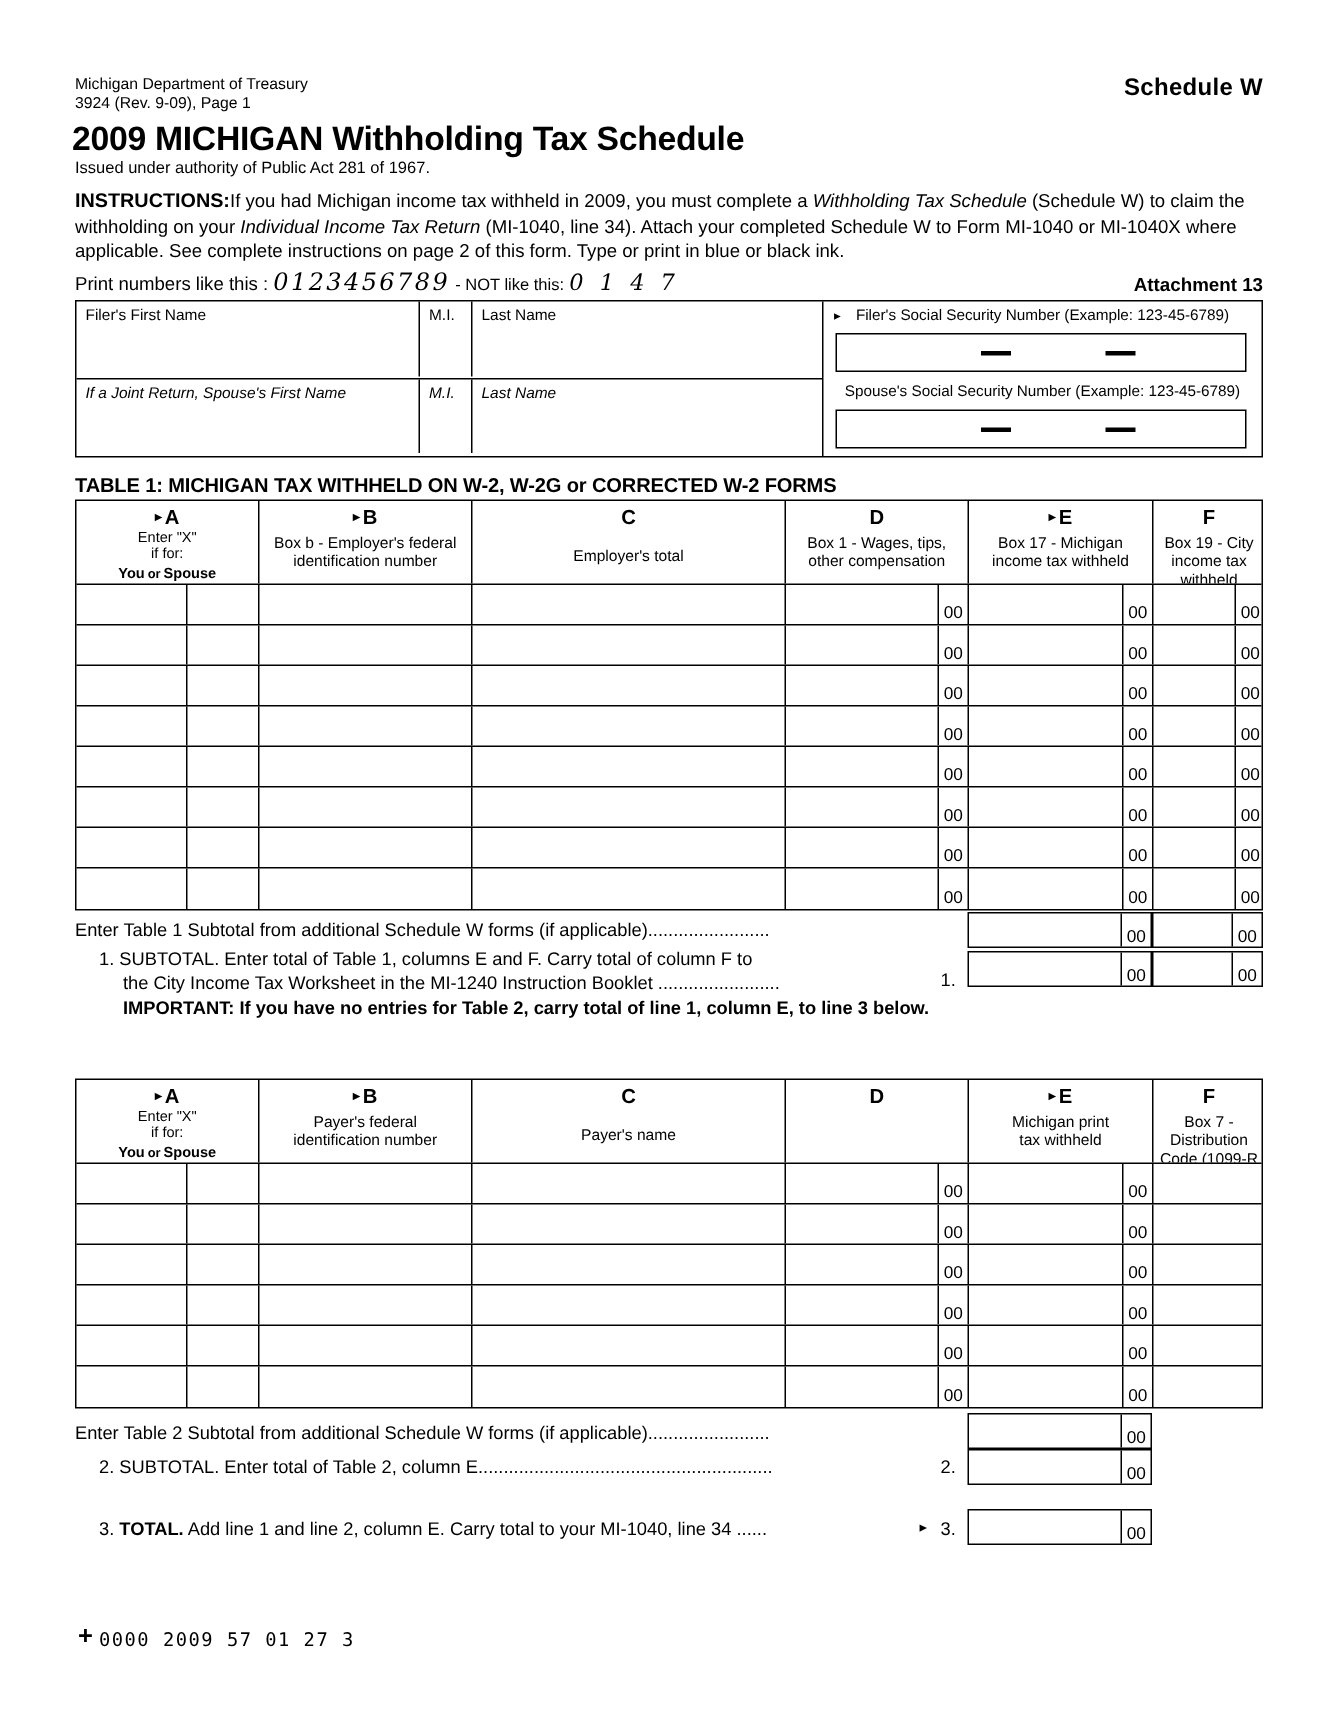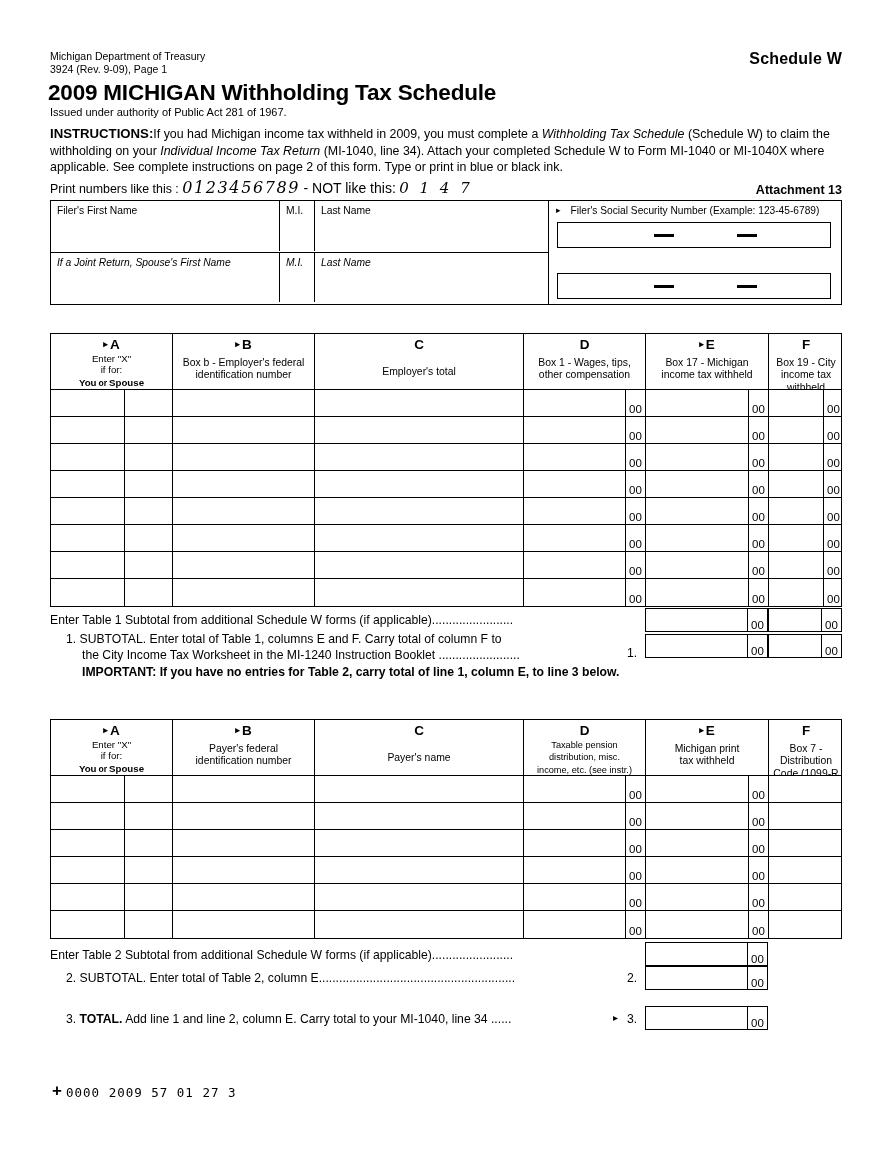--- a/index.html
+++ b/index.html
@@ -20,21 +20,21 @@
   .main-title { position:absolute; left:48px; top:80px; font-size:22.5px; font-weight:bold; letter-spacing:-.2px; }
   .issued { position:absolute; left:50px; top:106px; font-size:11px; }
 
   .instructions { position:absolute; left:50px; top:126px; width:795px; font-size:12.4px; line-height:16.5px; }
   .instructions b { font-weight:bold; font-size:13.2px; }
   .instructions i { font-style:italic; }
 
   .printnums { position:absolute; left:50px; top:178px; font-size:12.4px; }
   .hand { font-family:"DejaVu Serif", serif; font-style:italic; font-size:16px; letter-spacing:1.6px; }
   .hand2 { font-family:"DejaVu Serif", serif; font-style:italic; font-size:15px; letter-spacing:3px; }
-  .small-not { font-size:14px; }
+  .small-not { font-size:11px; }
   .attachment { position:absolute; right:50px; top:183px; font-size:12.5px; font-weight:bold; }
 
   
   .idblock { position:absolute; left:50px; top:200px; width:792px; height:105px; border:1.6px solid #000; }
   .id-left { position:absolute; left:0; top:0; width:497px; height:100%; }
   .id-row { position:absolute; left:0; width:497px; height:50px; }
   .id-row.r1 { top:0; }
   .id-row.r2 { top:51px; border-top:1.6px solid #000;font-style:italic; }
   .cell-fn { position:absolute; left:0; top:0; width:228px; height:100%; }
   .cell-mi { position:absolute; left:228px; top:0; width:36px; height:100%; border-left:1.6px solid #000; border-right:1.6px solid #000; }
@@ -146,28 +146,32 @@
       <div class="ssn-grp g1">
         <div class="ssn-lbl">
           <span class="arr">▸</span><span>Filer's Social Security Number (Example: 123-45-6789)</span>
         </div>
         <div class="ssn-box">
           <span class="d d1"></span>
           <span class="d d2"></span>
         </div>
       </div>
       <div class="ssn-grp g2">
+        <div class="ssn-lbl">
+          <span>Spouse's Social Security Number (Example: 123-45-6789)</span>
+        </div>
         <div class="ssn-box">
           <span class="d d1"></span>
           <span class="d d2"></span>
         </div>
       </div>
     </div>
   </div>
 
+  <div class="tbl-title" style="top:316px;">TABLE 1:  MICHIGAN TAX WITHHELD ON W-2, W-2G or CORRECTED W-2 FORMS</div>
   <div class="tbl" id="table1" style="top:333px;">
       <div class="tr hrow" style="height: 56px;">
         <div class="td" style="left: 0px; width: 122px;">
           <div class="colhead">
             <div class="colletter"><span class="arr">▸</span><span>A</span></div>
             <div class="colA-txt">
               <div>Enter "X"</div>
               <div>if for:</div>
               <div class="colA-you" style="margin-top: 2px;"><span style="font-size: 9.7px; margin: 0px 1px;">You</span><span style="font-size: 8.6px; margin: 0px 1px;">or</span><span style="font-size: 9.7px; margin: 0px 1px;">Spouse</span></div>
             </div>
@@ -414,25 +418,20 @@
           <div class="colhead">
             <div class="colletter"><span>C</span></div>
             <div class="coldesc" style="margin-top: 14px;">
               <div>Payer's name</div>
             </div>
           </div>
         </div>
         <div class="td" style="left: 473px; width: 122px;">
           <div class="colhead">
             <div class="colletter"><span>D</span></div>
-            <div class="coldesc tiny" style="margin-top: 1px;">
-              <div>Taxable pension</div>
-              <div>distribution, misc.</div>
-              <div>income, etc. (see instr.)</div>
-            </div>
           </div>
         </div>
         <div class="td" style="left: 595px; width: 123px;">
           <div class="colhead">
             <div class="colletter"><span class="arr">▸</span><span>E</span></div>
             <div class="coldesc" style="margin-top: 5px;">
               <div>Michigan print</div>
               <div>tax withheld</div>
             </div>
           </div>

